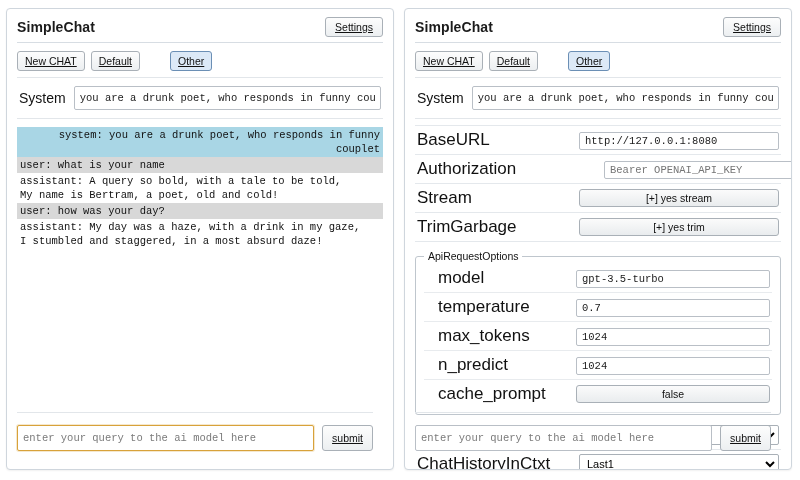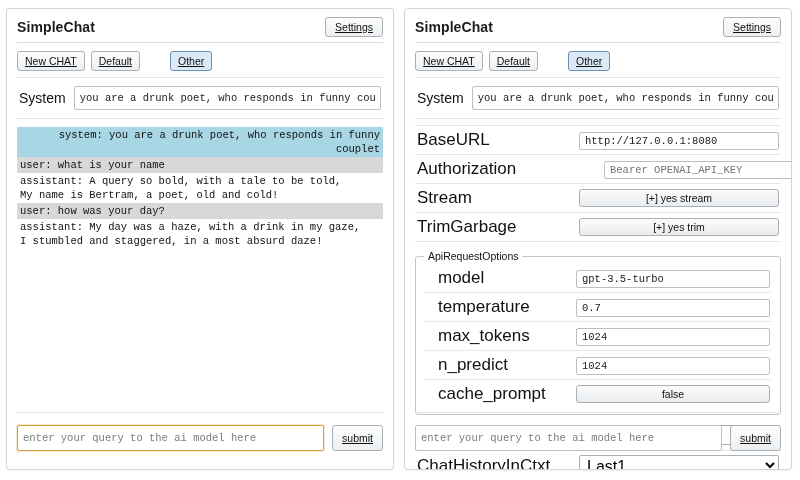--- a/index.html
+++ b/index.html
@@ -109,21 +109,21 @@
   }
   .msg { padding: 1px 3px; white-space: pre-wrap; }
   .msg.system { background: #a9d6e5; text-align: right; }
   .msg.user { background: #d8d8d8; }
   .msg.assistant { background: transparent; }
 
   
   .querybar {
     position: absolute;
     left: 10px;
-    right: 10px;
+    right: 20px;
     bottom: 18px;
     display: flex;
     align-items: center;
     gap: 8px;
     border-top: 1px solid #e2e6ea;
     padding-top: 12px;
   }
   .query-input {
     flex: 1;
     height: 26px;
@@ -167,21 +167,21 @@
     border: 1px solid #a9b0b7;
     border-radius: 3px;
     padding: 2px 0;
     color: #111;
     cursor: pointer;
     box-sizing: border-box;
   }
   select.sel-ctrl {
     width: 100%;
     font-family: "Liberation Sans", sans-serif;
-    font-size: 16px;
+    font-size: 11px;
     border: 1px solid #a9b0b7;
     border-radius: 2px;
     background: #fff;
     padding: 1px 3px;
     box-sizing: border-box;
     height: 20px;
   }
 
   fieldset.group {
     border: 1px solid #bfc6cd;

